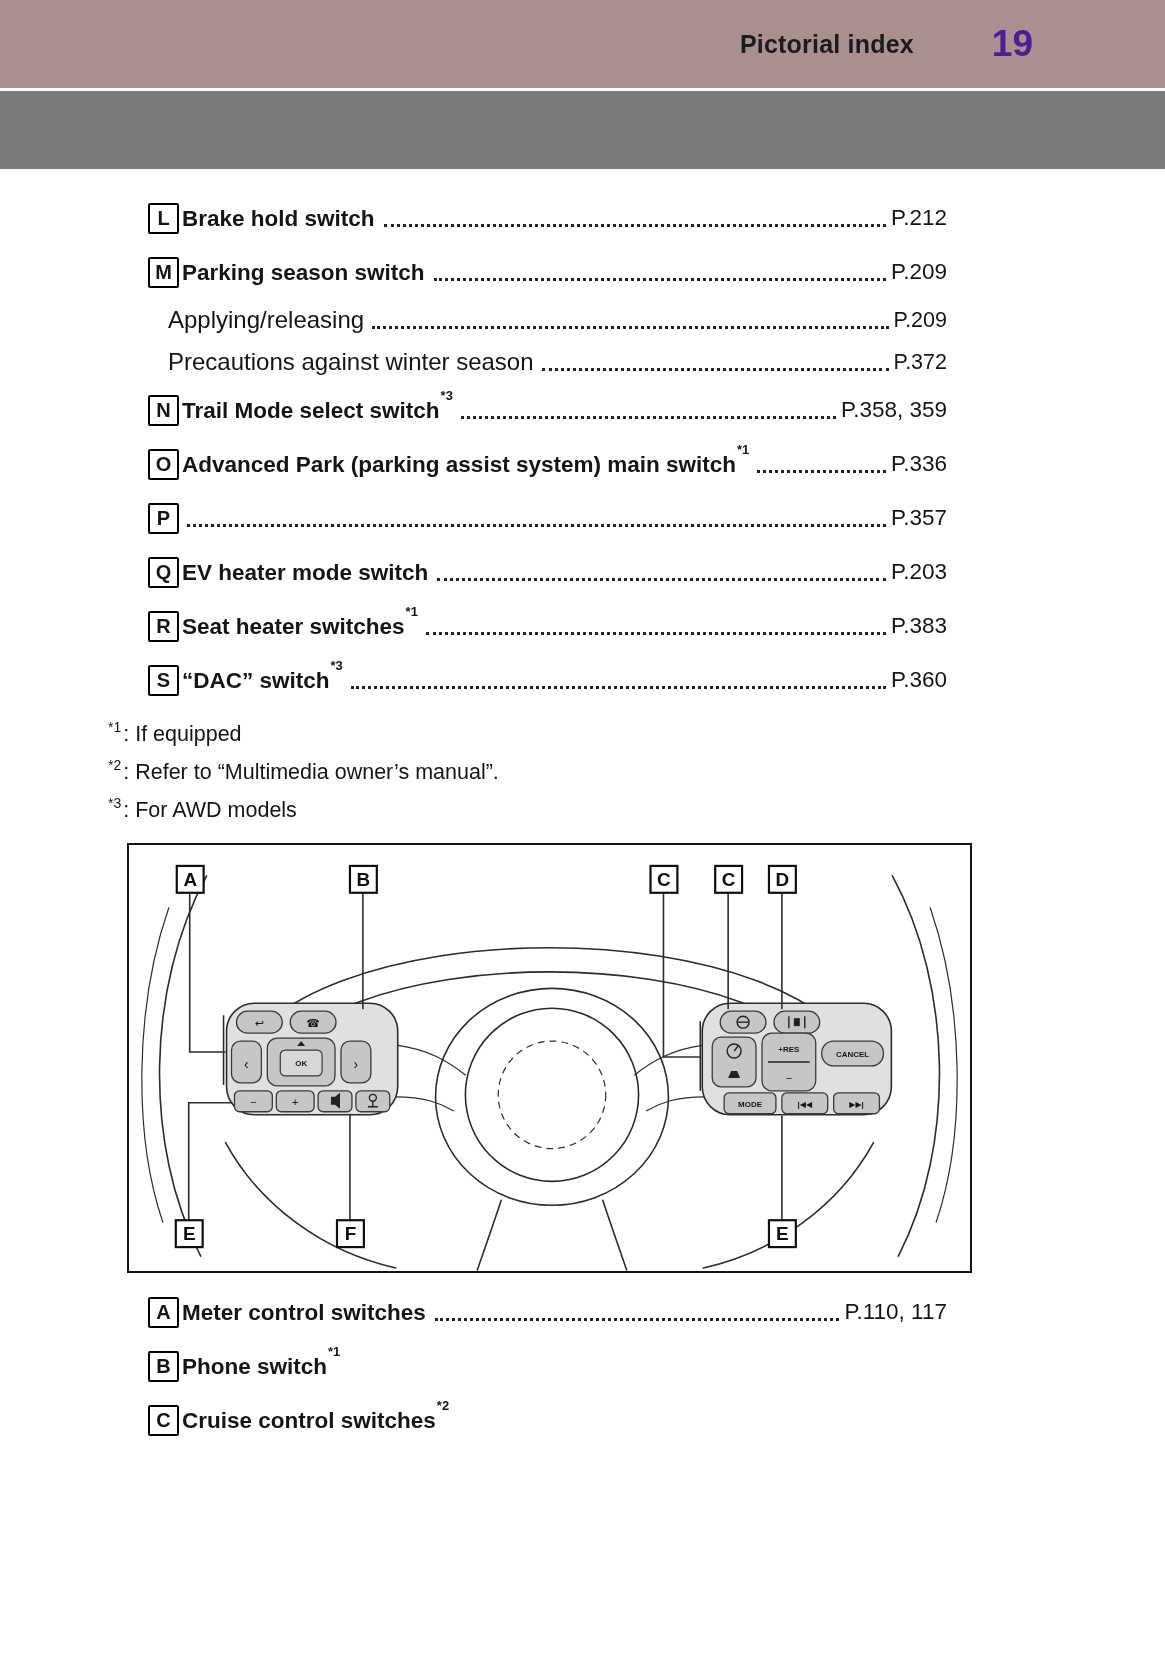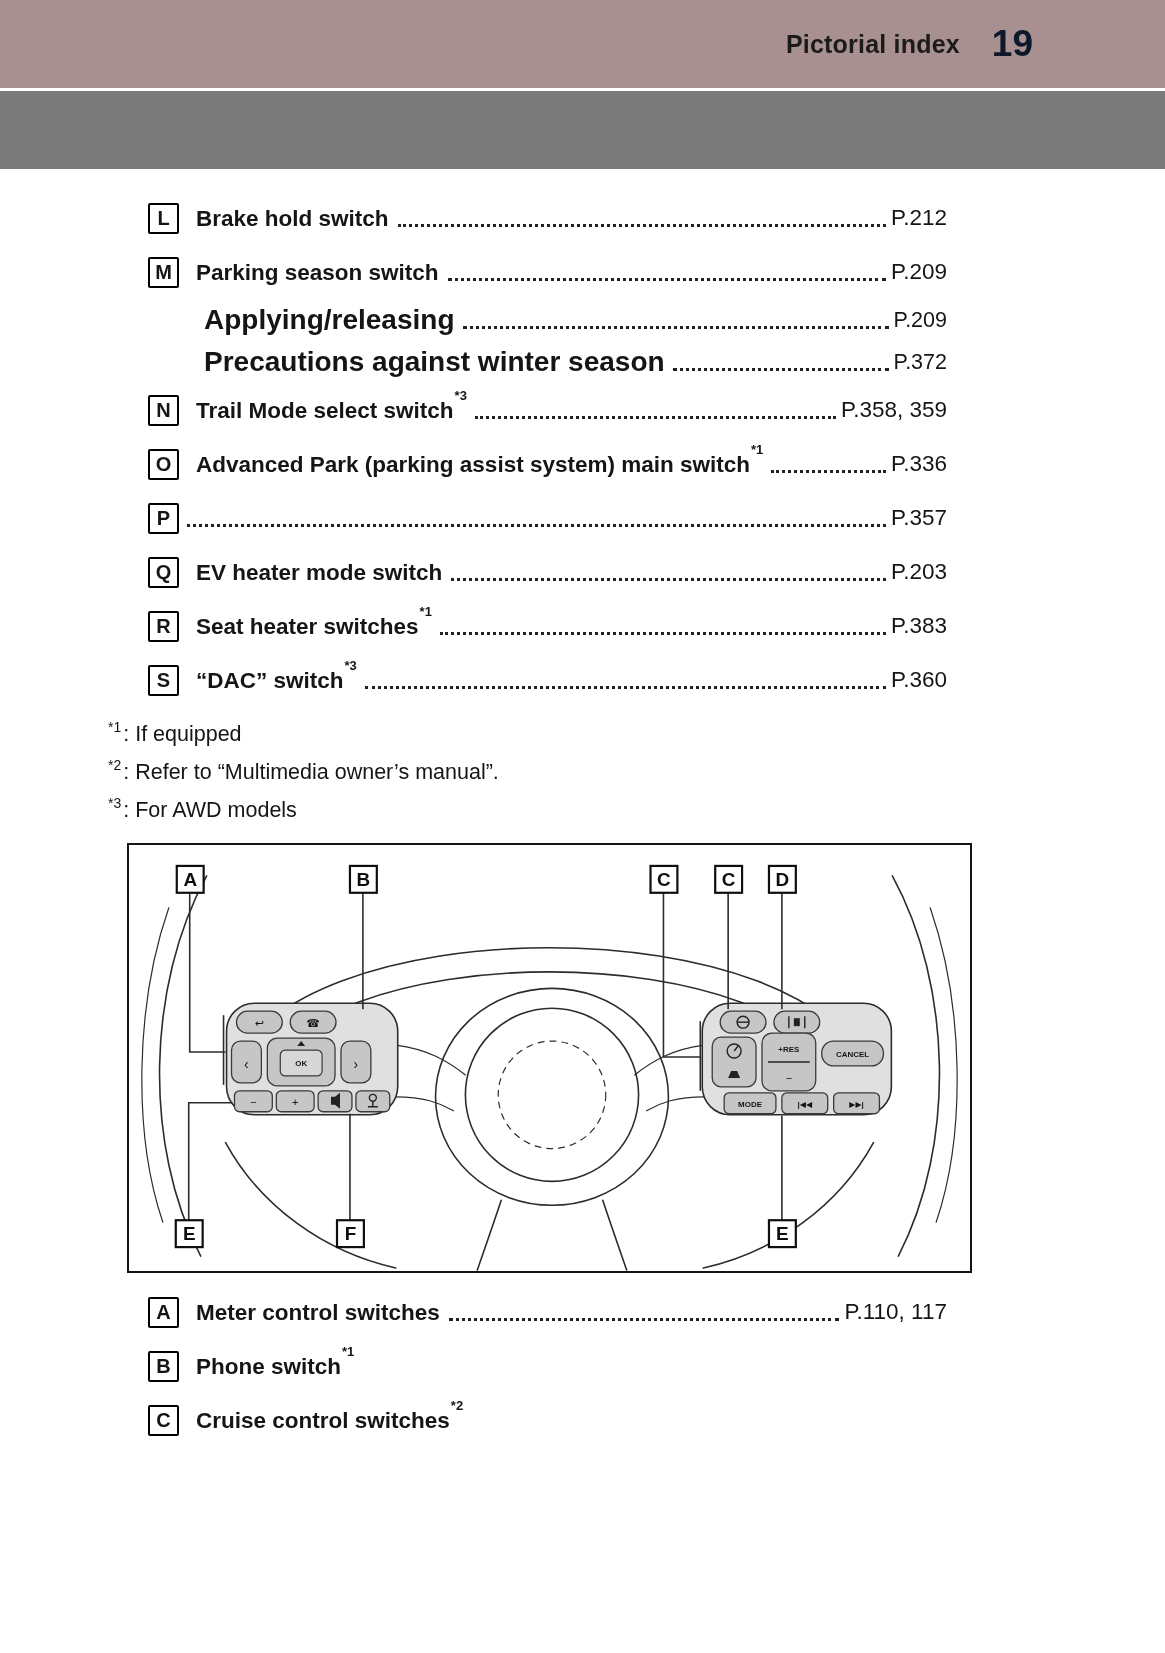--- a/index.html
+++ b/index.html
@@ -1,33 +1,33 @@
 <!DOCTYPE html>
 <html><head>
 <meta charset="utf-8">
 <style>
   *{margin:0;padding:0;box-sizing:border-box}
   html,body{background:#ffffff}
   body{font-family:"Liberation Sans","DejaVu Sans",sans-serif;color:#151515}
   .page{position:relative;width:1165px;height:1653px;background:#fff;overflow:hidden}
 
   
-  .band-top{height:88px;background:#a89090;display:flex;align-items:center;justify-content:flex-end;padding-right:132px;gap:32px}
+  .band-top{height:88px;background:#a89090;display:flex;align-items:center;justify-content:flex-end;padding-right:132px;gap:78px}
   .band-top .htitle{font-size:25px;font-weight:bold;color:#1b1b1b;letter-spacing:.2px}
-  .band-top .pagenum{font-size:37px;font-weight:bold;color:#0f172a}
+  .band-top .pagenum{font-size:37px;font-weight:bold;color:#4c1d95}
   .band-gray{height:78px;background:#7b7b7b;margin-top:3px}
 
   
   .toc{padding:22px 218px 0 148px}
   .row{display:flex;align-items:center}
   .row.main{height:54px}
   .row.sub{height:42px}
   .lbox{width:31px;height:31px;border:2px solid #000;border-radius:2px;display:flex;align-items:center;justify-content:center;font-weight:bold;font-size:20px;flex:0 0 31px;background:#fff}
-  .title{margin-left:17px;font-size:22.5px;font-weight:bold;white-space:nowrap}
-  .row.sub .title{margin-left:56px;font-size:28px;font-weight:bold}
+  .title{margin-left:3px;font-size:22.5px;font-weight:bold;white-space:nowrap}
+  .row.sub .title{margin-left:20px;font-size:24px;font-weight:normal}
   .title sup{font-size:13px;font-weight:bold;position:relative;top:-9px;margin-left:1px}
   .leader{flex:1 1 auto;border-bottom:3px dotted #222;margin:0 5px 0 8px;position:relative;top:7px;min-width:20px}
   .ref{font-size:22.5px;font-weight:normal;white-space:nowrap}
   .row.sub .ref{font-size:21.5px;font-weight:normal}
 
   
   .footnotes{padding:8px 0 0 108px}
   .footnote{height:38px;font-size:21.5px;display:flex;align-items:center}
   .footnote .fsup{font-size:14px;position:relative;top:-7px;margin-right:2px}
 

